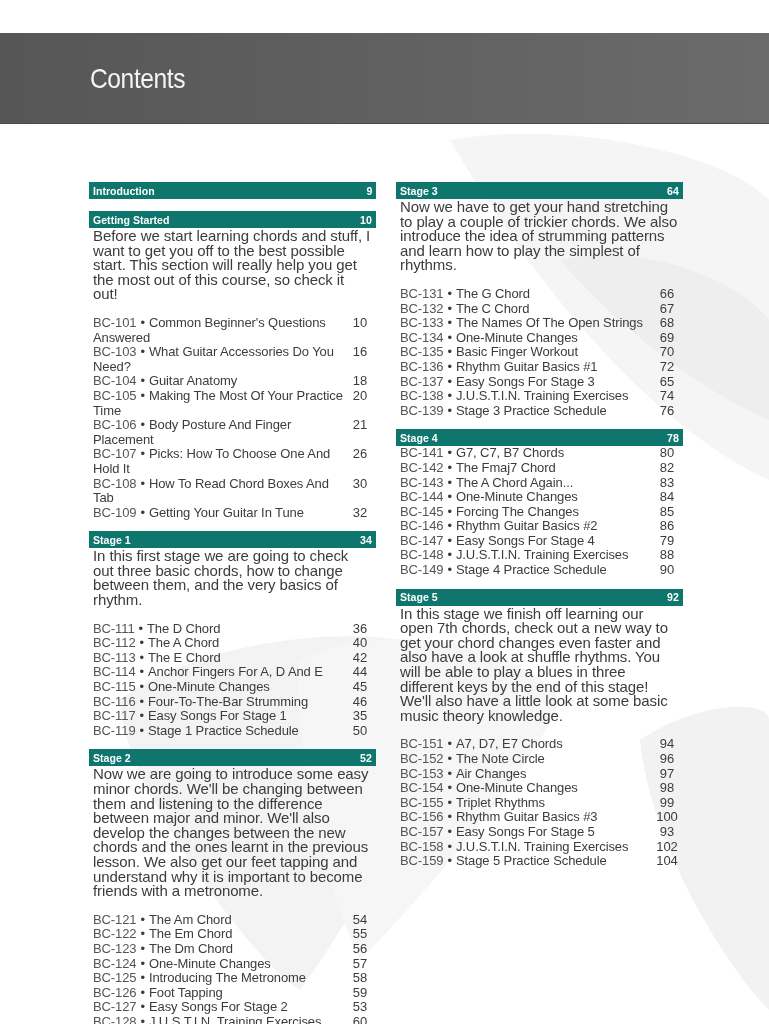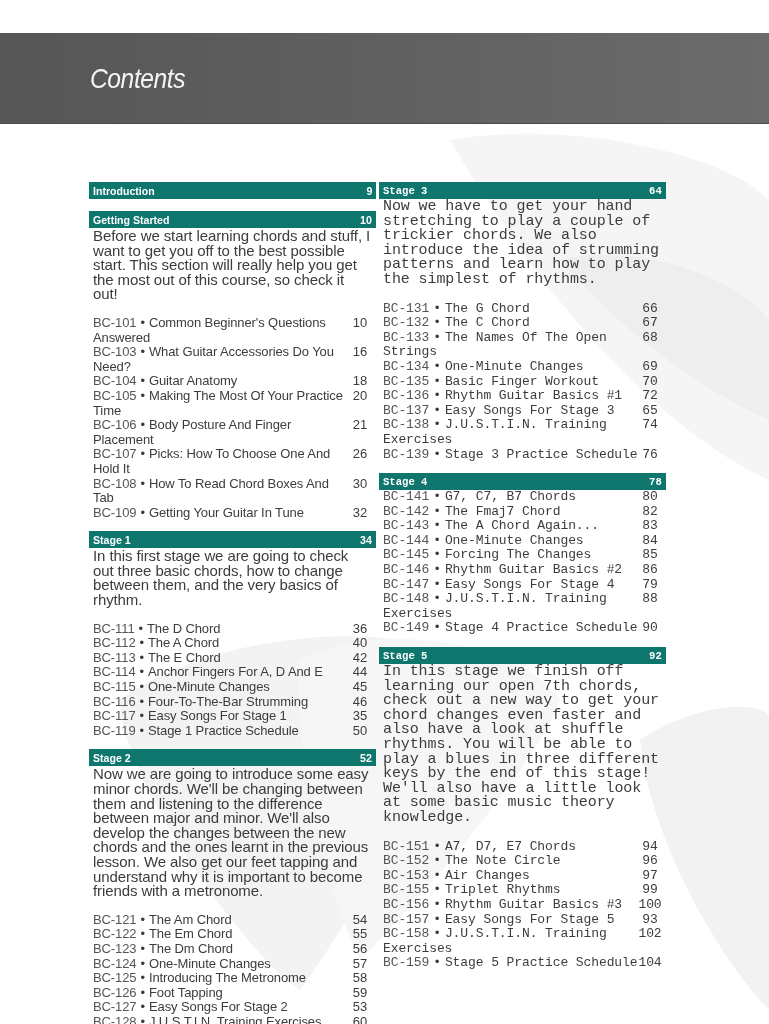--- a/index.html
+++ b/index.html
@@ -7,31 +7,30 @@
     width:769px; height:1024px; position:relative; overflow:hidden;
     background:#ffffff;
     font-family:"Liberation Sans", sans-serif;
     color:#3a3a3a;
   }
   .watermark { position:absolute; pointer-events:none; }
   .title-band {
     position:absolute; left:0; top:33px; width:769px; height:90px;
     background:linear-gradient(90deg,#565656 0%,#5e5e5e 40%,#6b6b6b 100%);
     border-bottom:1px solid #4a4a4a;
-    font-style:italic;
   }
   .title-band h1 {
     position:absolute; left:90px; top:30px; margin:0;
     font-family:"Liberation Sans", sans-serif; font-weight:normal;
     font-size:28px; color:#f4f4f4; letter-spacing:-0.5px;
     transform:scaleX(0.88); transform-origin:left center;
   }
   .col { position:absolute; top:182px; width:287px; }
   .col.left { left:89px; }
-  .col.right { left:379px; width:287px;font-family:Liberation Mono, monospace; }
+  .col.right { left:396px; width:287px; }
   .section { margin-bottom:11px; }
   .bar {
     display:flex; justify-content:space-between; align-items:center;
     background:#0f766e; color:#ffffff; height:17px; padding:0 4px;
     font-size:11.5px; font-weight:bold;
   }
   .bar span { transform:scaleX(0.92); display:inline-block; }
   .bar .pg { transform-origin:right center; }
   .bar .nm { transform-origin:left center; }
   .desc {
@@ -395,20 +394,26 @@
     <span class="pg">96</span>
   </div>
         <div class="item">
     <span class="left-part">
       <span class="code">BC-153</span><span class="bullet">•</span><span class="t">Air Changes</span>
     </span>
     <span class="pg">97</span>
   </div>
         <div class="item">
     <span class="left-part">
+      <span class="code">BC-154</span><span class="bullet">•</span><span class="t">One-Minute Changes</span>
+    </span>
+    <span class="pg">98</span>
+  </div>
+        <div class="item">
+    <span class="left-part">
       <span class="code">BC-155</span><span class="bullet">•</span><span class="t">Triplet Rhythms</span>
     </span>
     <span class="pg">99</span>
   </div>
         <div class="item">
     <span class="left-part">
       <span class="code">BC-156</span><span class="bullet">•</span><span class="t">Rhythm Guitar Basics #3</span>
     </span>
     <span class="pg">100</span>
   </div>

